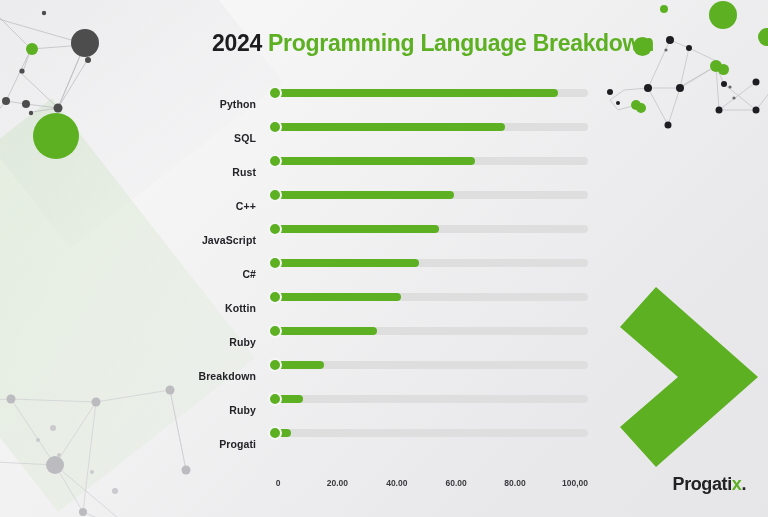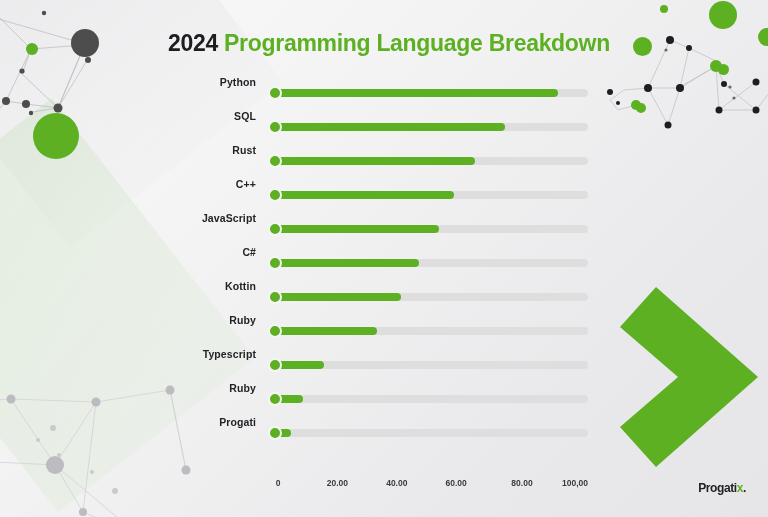--- a/index.html
+++ b/index.html
@@ -47,49 +47,49 @@
   .g-circ-f { left: 636px; top: 103px; width: 10px; height: 10px; background: #5cb022; }
 
   .chevron {
     left: 612px; top: 283px;
     width: 150px; height: 186px;
   }
 
   .logo {
     position: absolute;
     right: 22px; bottom: 22px;
-    font-size: 12px; font-weight: bold;
+    font-size: 18px; font-weight: bold;
     color: #222225;
     letter-spacing: -0.4px;
   }
   .logo .x { color: #5cb022; }
 
   
   .title {
     position: absolute;
     left: 168px; top: 30px;
     font-size: 23px;
     font-weight: bold;
     letter-spacing: -0.3px;
     white-space: nowrap;
   }
-  .title .year { color: #1d1d20; }
+  .title .year { color: #1d1d20; margin-left: 44px; }
   .title .rest { color: #5cb022; }
 
   
   .chart {
     position: absolute;
     left: 0; top: 76px;
     width: 768px;
   }
   .row {
     position: relative;
     height: 34px;
     display: flex;
-    align-items: flex-start;
+    align-items: flex-end;
   }
   .row-label {
     width: 268px;
     text-align: right;
     padding-right: 12px;
     font-size: 10.5px;
     font-weight: bold;
     color: #232327;
     letter-spacing: 0.1px;
   }
@@ -304,21 +304,21 @@
       </div>
       <div class="row">
         <div class="row-label">Ruby</div>
         <div class="bar-area">
           <div class="track"></div>
           <div class="fill" style="width: 100.98px;"></div>
           <div class="knob"></div>
         </div>
       </div>
       <div class="row">
-        <div class="row-label">Typescript</div>
+        <div class="row-label">Breakdown</div>
         <div class="bar-area">
           <div class="track"></div>
           <div class="fill" style="width: 47.52px;"></div>
           <div class="knob"></div>
         </div>
       </div>
       <div class="row">
         <div class="row-label">Ruby</div>
         <div class="bar-area">
           <div class="track"></div>
@@ -334,21 +334,21 @@
           <div class="knob"></div>
         </div>
       </div>
     </div>
 
   <div class="axis" id="axis">
       <div class="tick" style="left: 10px;">0</div>
       <div class="tick" style="left: 69.4px; text-align: right;">20.00</div>
       <div class="tick" style="left: 128.8px;">40.00</div>
       <div class="tick" style="left: 188.2px;">60.00</div>
-      <div class="tick" style="left: 254px; text-align: center;">80.00</div>
+      <div class="tick" style="left: 247px; text-align: center;">80.00</div>
       <div class="tick" style="left: 307px;">100,00</div>
     </div>
 
   <div class="logo">
     <span>Progati</span><span class="x">x</span><span>.</span>
   </div>
 
 </div>
 
 </body></html>

